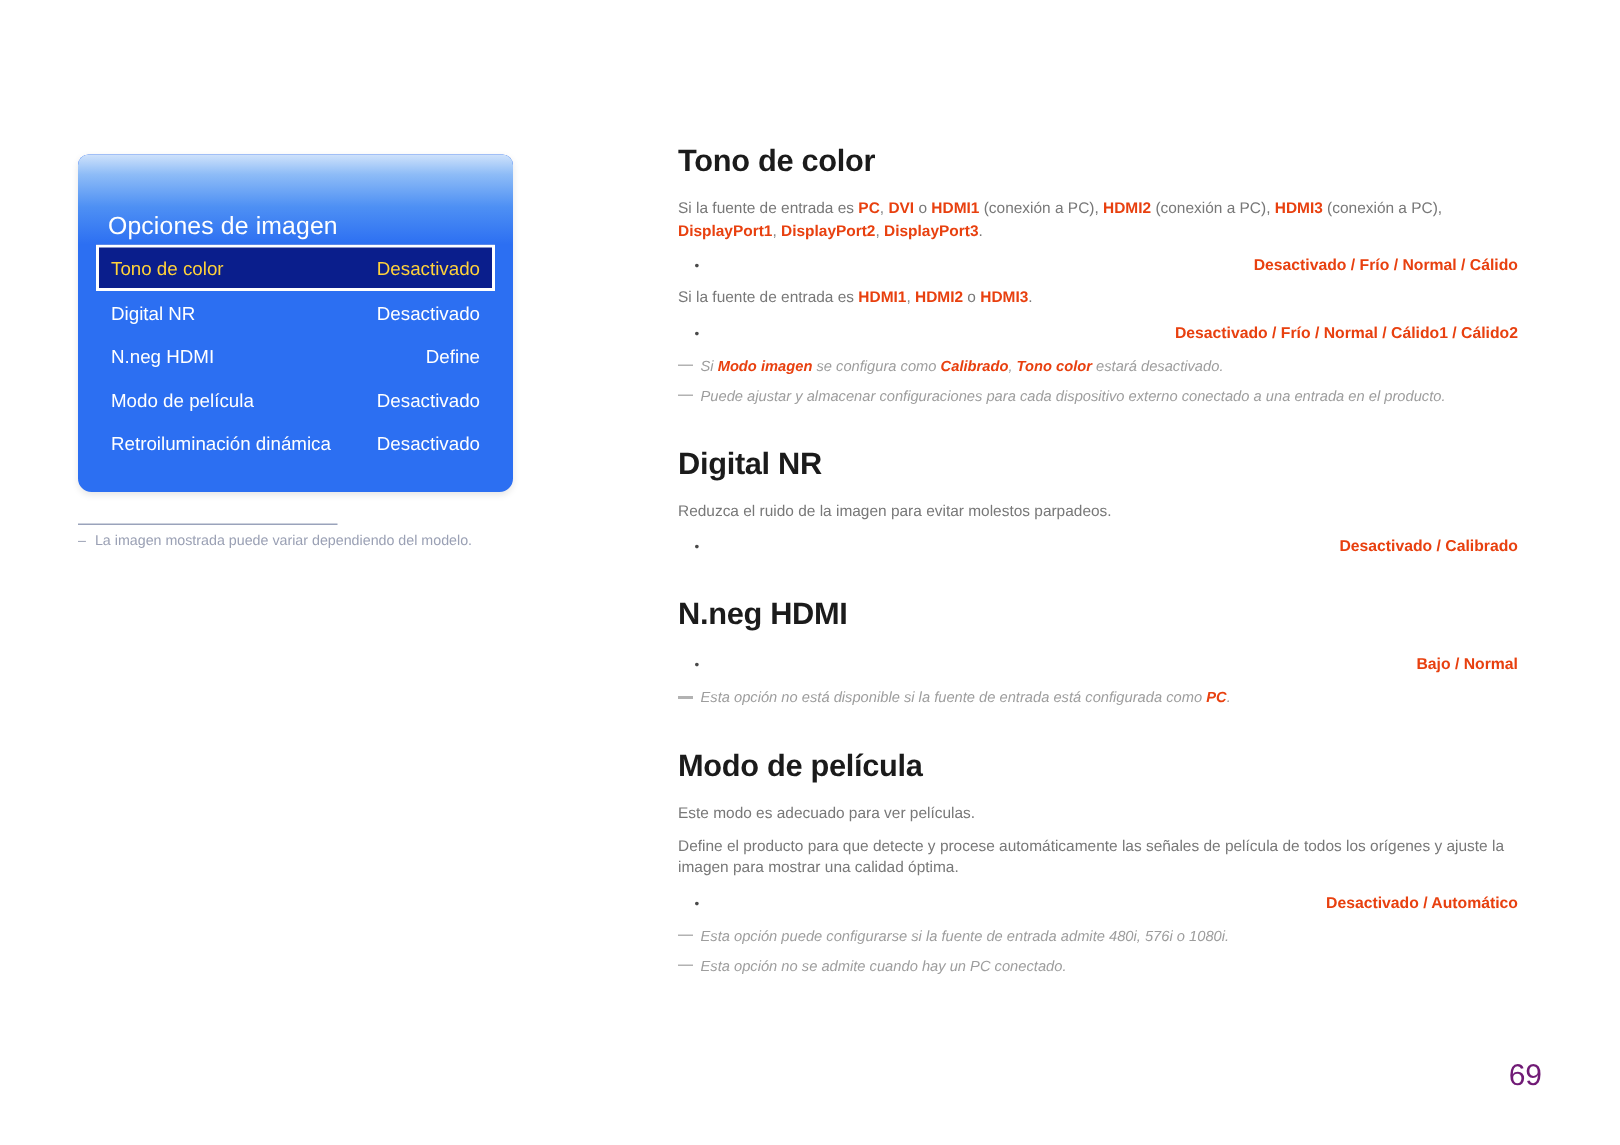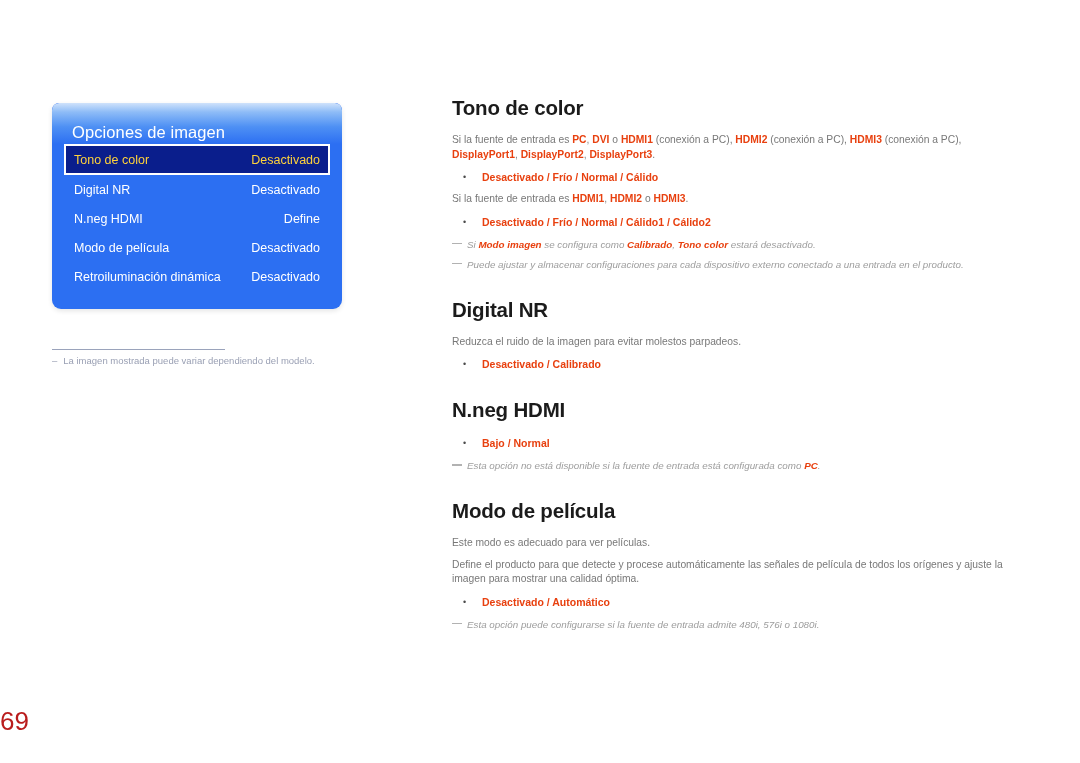--- a/index.html
+++ b/index.html
@@ -21,21 +21,21 @@
     position: absolute;
     left: 52px;
     top: 103px;
     width: 290px;
     border-radius: 7px 7px 9px 9px;
     background: #2c6ff2;
     overflow: hidden;
     box-shadow: 0 2px 5px rgba(0,0,0,0.10);
   }
   #osd-header {
-    height: 41px;
+    height: 60px;
     background: linear-gradient(to bottom,
         #cfe2fb 0%,
         #8ebcf7 22%,
         #4e90f4 58%,
         #2c6ff2 100%);
     border-radius: 7px 7px 0 0;
     position: relative;
   }
   #osd-title {
     position: absolute;
@@ -109,20 +109,21 @@
     color: #787878;
     margin: 0 0 7px 0;
   }
   .kw { color: #e8400f; font-weight: bold; text-align: right; }
   .sep { color: #8a8a8a; font-weight: normal; }
 
   ul.opts {
     list-style: none;
     margin: 0 0 7px 0;
     padding: 0;
+    text-align: right;
   }
   ul.opts li {
     font-size: 10.5px;
     color: #e8400f;
     font-weight: bold;
     padding-left: 30px;
     position: relative;
     line-height: 16px;
   }
   ul.opts li::before {
@@ -153,22 +154,23 @@
     height: 1.6px;
     background: #b2b2b2;
   }
   p.note .kw { color: #e8400f; font-weight: bold; }
 
   #page-number {
     position: absolute;
     left: 0;
     top: 706px;
     width: 1028px;
-    font-size: 26px;
-    color: #b91c1c;
+    text-align: right;
+    font-size: 20px;
+    color: #701a75;
   }
 </style>
 </head>
 <body>
 
 <div id="osd-panel">
   <div id="osd-header">
     <div id="osd-title">Opciones de imagen</div>
   </div>
   <div id="osd-rows">
@@ -247,17 +249,18 @@
   </div>
 
   <div class="sec">
     <h2 class="sec-title">Modo de película</h2>
     <p class="para">Este modo es adecuado para ver películas.</p>
     <p class="para">Define el producto para que detecte y procese automáticamente las señales de película de todos los orígenes y ajuste la imagen para mostrar una calidad óptima.</p>
     <ul class="opts">
       <li>Desactivado / Automático</li>
     </ul>
     <p class="note">Esta opción puede configurarse si la fuente de entrada admite 480i, 576i o 1080i.</p>
+    <p class="note">Esta opción no se admite cuando hay un PC conectado.</p>
   </div>
 
 </div>
 
 <div id="page-number">69</div>
 
 </body></html>

